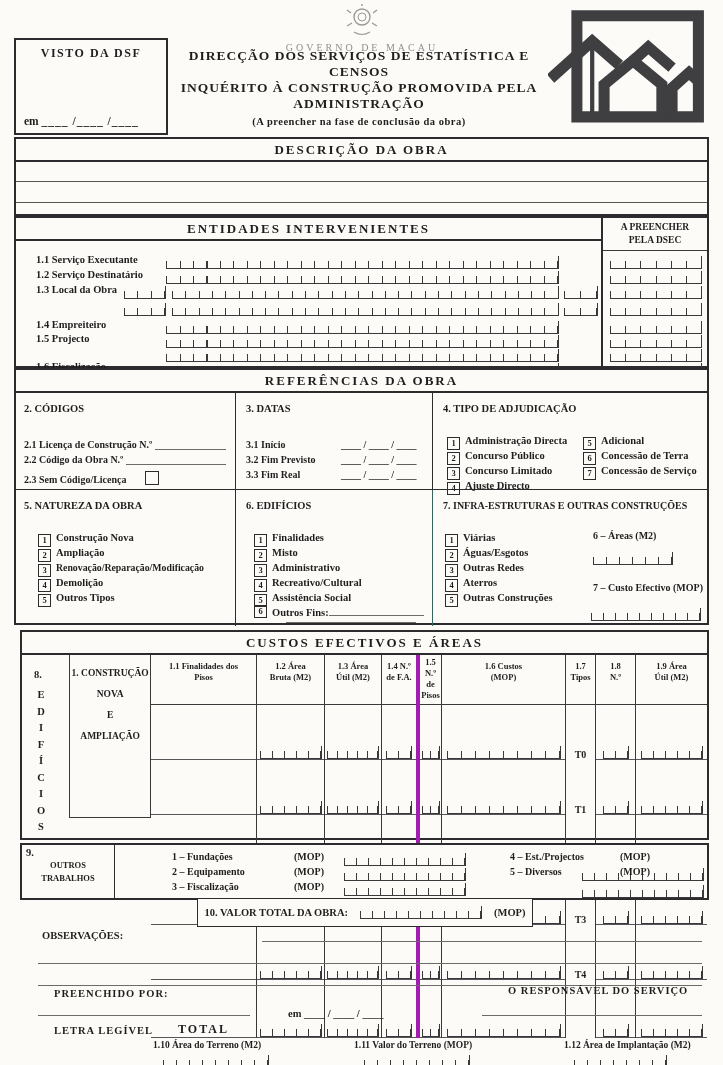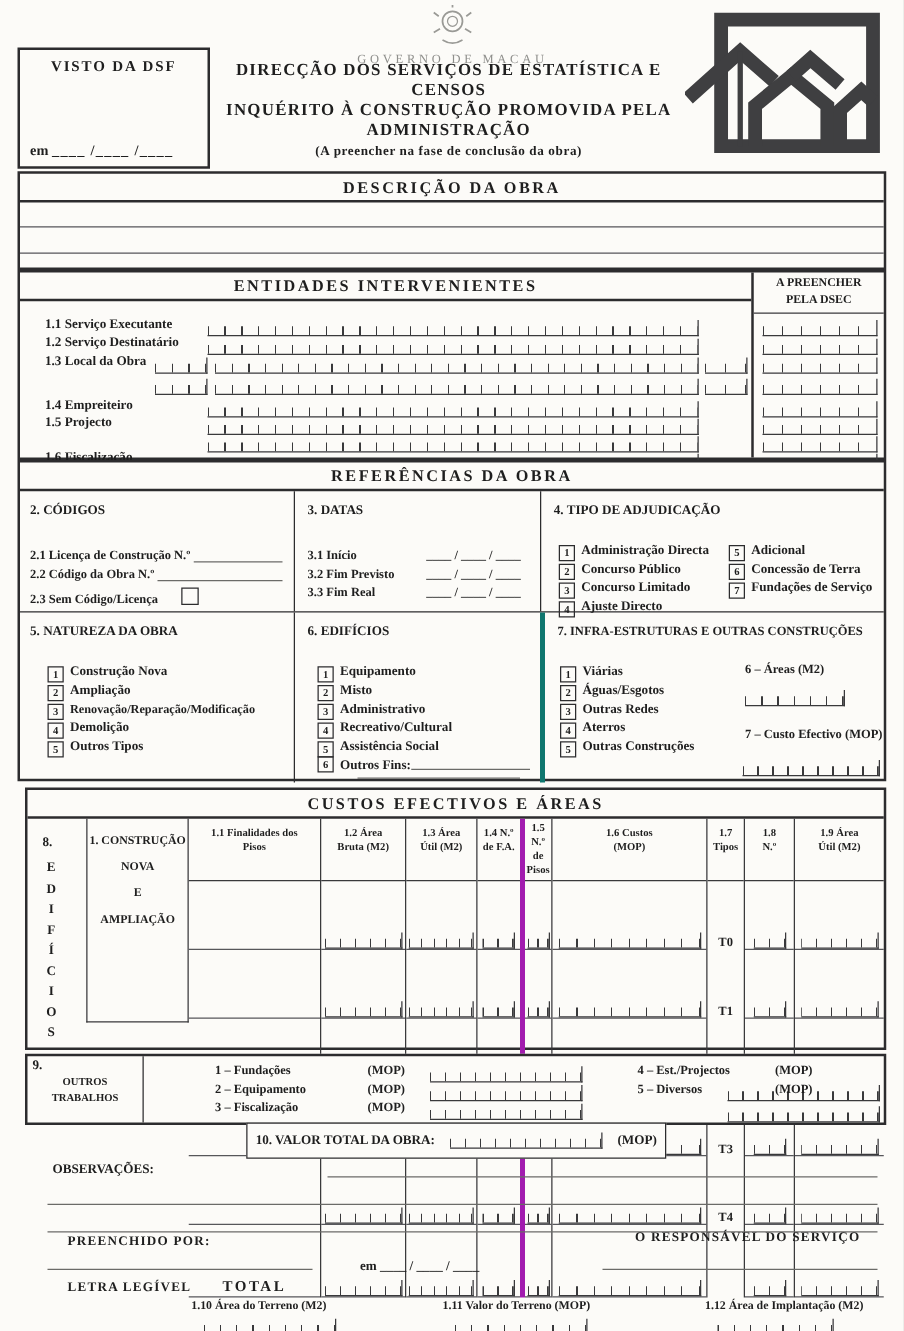--- a/index.html
+++ b/index.html
@@ -176,36 +176,36 @@
         <div class="abs lbl" style="left:105px;top:76px;font-size:10px;">____ / ____ / ____</div>
       </div>
       <div style="flex:1;position:relative;">
         <div class="lbl" style="position:absolute;left:10px;top:10px;">4. TIPO DE ADJUDICAÇÃO</div>
         <div class="abs opt" style="left:14px;top:40px;"><span class="nbox">1</span><span>Administração Directa</span></div>
         <div class="abs opt" style="left:14px;top:55px;"><span class="nbox">2</span><span>Concurso Público</span></div>
         <div class="abs opt" style="left:14px;top:70px;"><span class="nbox">3</span><span>Concurso Limitado</span></div>
         <div class="abs opt" style="left:14px;top:85px;"><span class="nbox">4</span><span>Ajuste Directo</span></div>
         <div class="abs opt" style="left:150px;top:40px;"><span class="nbox">5</span><span>Adicional</span></div>
         <div class="abs opt" style="left:150px;top:55px;"><span class="nbox">6</span><span>Concessão de Terra</span></div>
-        <div class="abs opt" style="left:150px;top:70px;"><span class="nbox">7</span><span>Fundações de Serviço</span></div>
+        <div class="abs opt" style="left:150px;top:70px;"><span class="nbox">7</span><span>Concessão de Serviço</span></div>
       </div>
     </div>
 
     <div style="display:flex;height:136px;">
       <div style="width:219px;border-right:1px solid #2c2c2e;position:relative;">
         <div class="lbl" style="position:absolute;left:8px;top:10px;">5.   NATUREZA DA OBRA</div>
         <div class="abs opt" style="left:22px;top:40px;"><span class="nbox">1</span><span>Construção Nova</span></div>
         <div class="abs opt" style="left:22px;top:55px;"><span class="nbox">2</span><span>Ampliação</span></div>
         <div class="abs opt" style="left:22px;top:70px;font-size:9.8px;"><span class="nbox">3</span><span>Renovação/Reparação/Modificação</span></div>
         <div class="abs opt" style="left:22px;top:85px;"><span class="nbox">4</span><span>Demolição</span></div>
         <div class="abs opt" style="left:22px;top:100px;"><span class="nbox">5</span><span>Outros Tipos</span></div>
       </div>
-      <div style="width:196px;border-right:4px solid #0f766e;position:relative;">
+      <div style="width:196px;border-right:1px solid #0f766e;position:relative;">
         <div class="lbl" style="position:absolute;left:10px;top:10px;">6.   EDIFÍCIOS</div>
-        <div class="abs opt" style="left:18px;top:40px;"><span class="nbox">1</span><span>Equipamento</span></div>
+        <div class="abs opt" style="left:18px;top:40px;"><span class="nbox">1</span><span>Finalidades</span></div>
         <div class="abs opt" style="left:18px;top:55px;"><span class="nbox">2</span><span>Misto</span></div>
         <div class="abs opt" style="left:18px;top:70px;"><span class="nbox">3</span><span>Administrativo</span></div>
         <div class="abs opt" style="left:18px;top:85px;"><span class="nbox">4</span><span>Recreativo/Cultural</span></div>
         <div class="abs opt" style="left:18px;top:100px;"><span class="nbox">5</span><span>Assistência Social</span></div>
         <div class="abs opt" style="left:18px;top:115px;display:flex;width:170px;">
             <span class="nbox">6</span>
             <span>Outros Fins:</span>
             <span class="fill-line" style="flex:1;"></span>
           </div>
         <div class="abs fill-line" style="left:50px;top:122px;width:130px;"></div>

